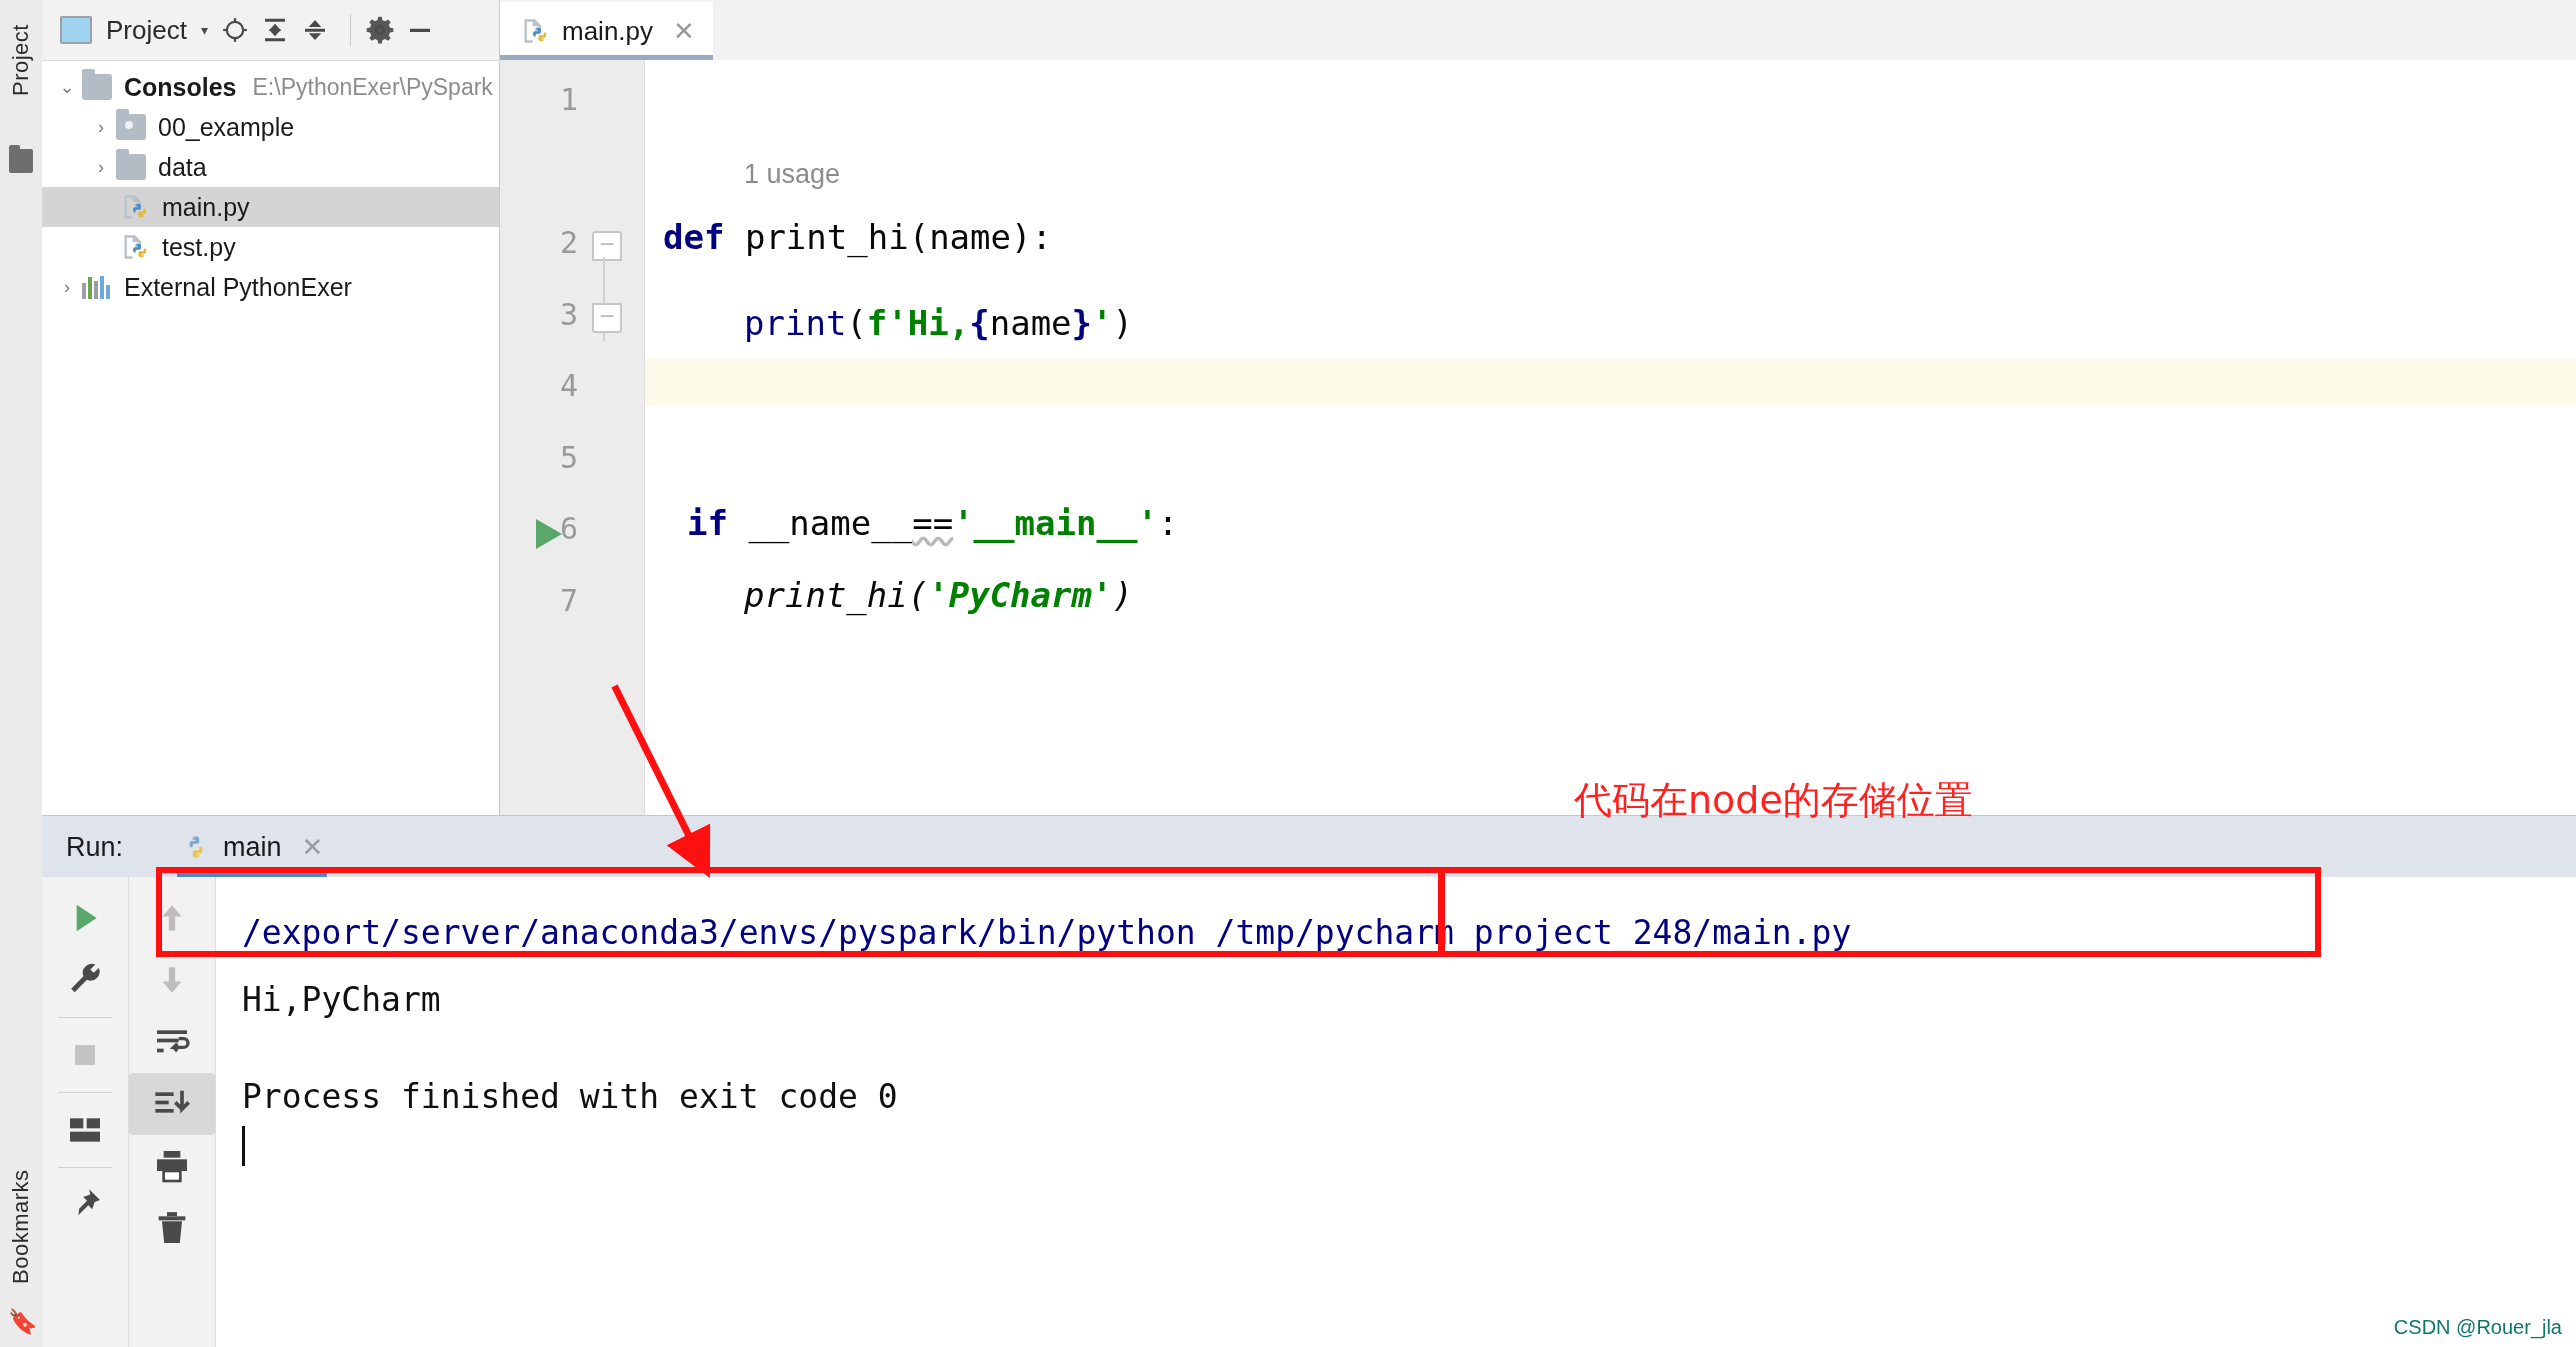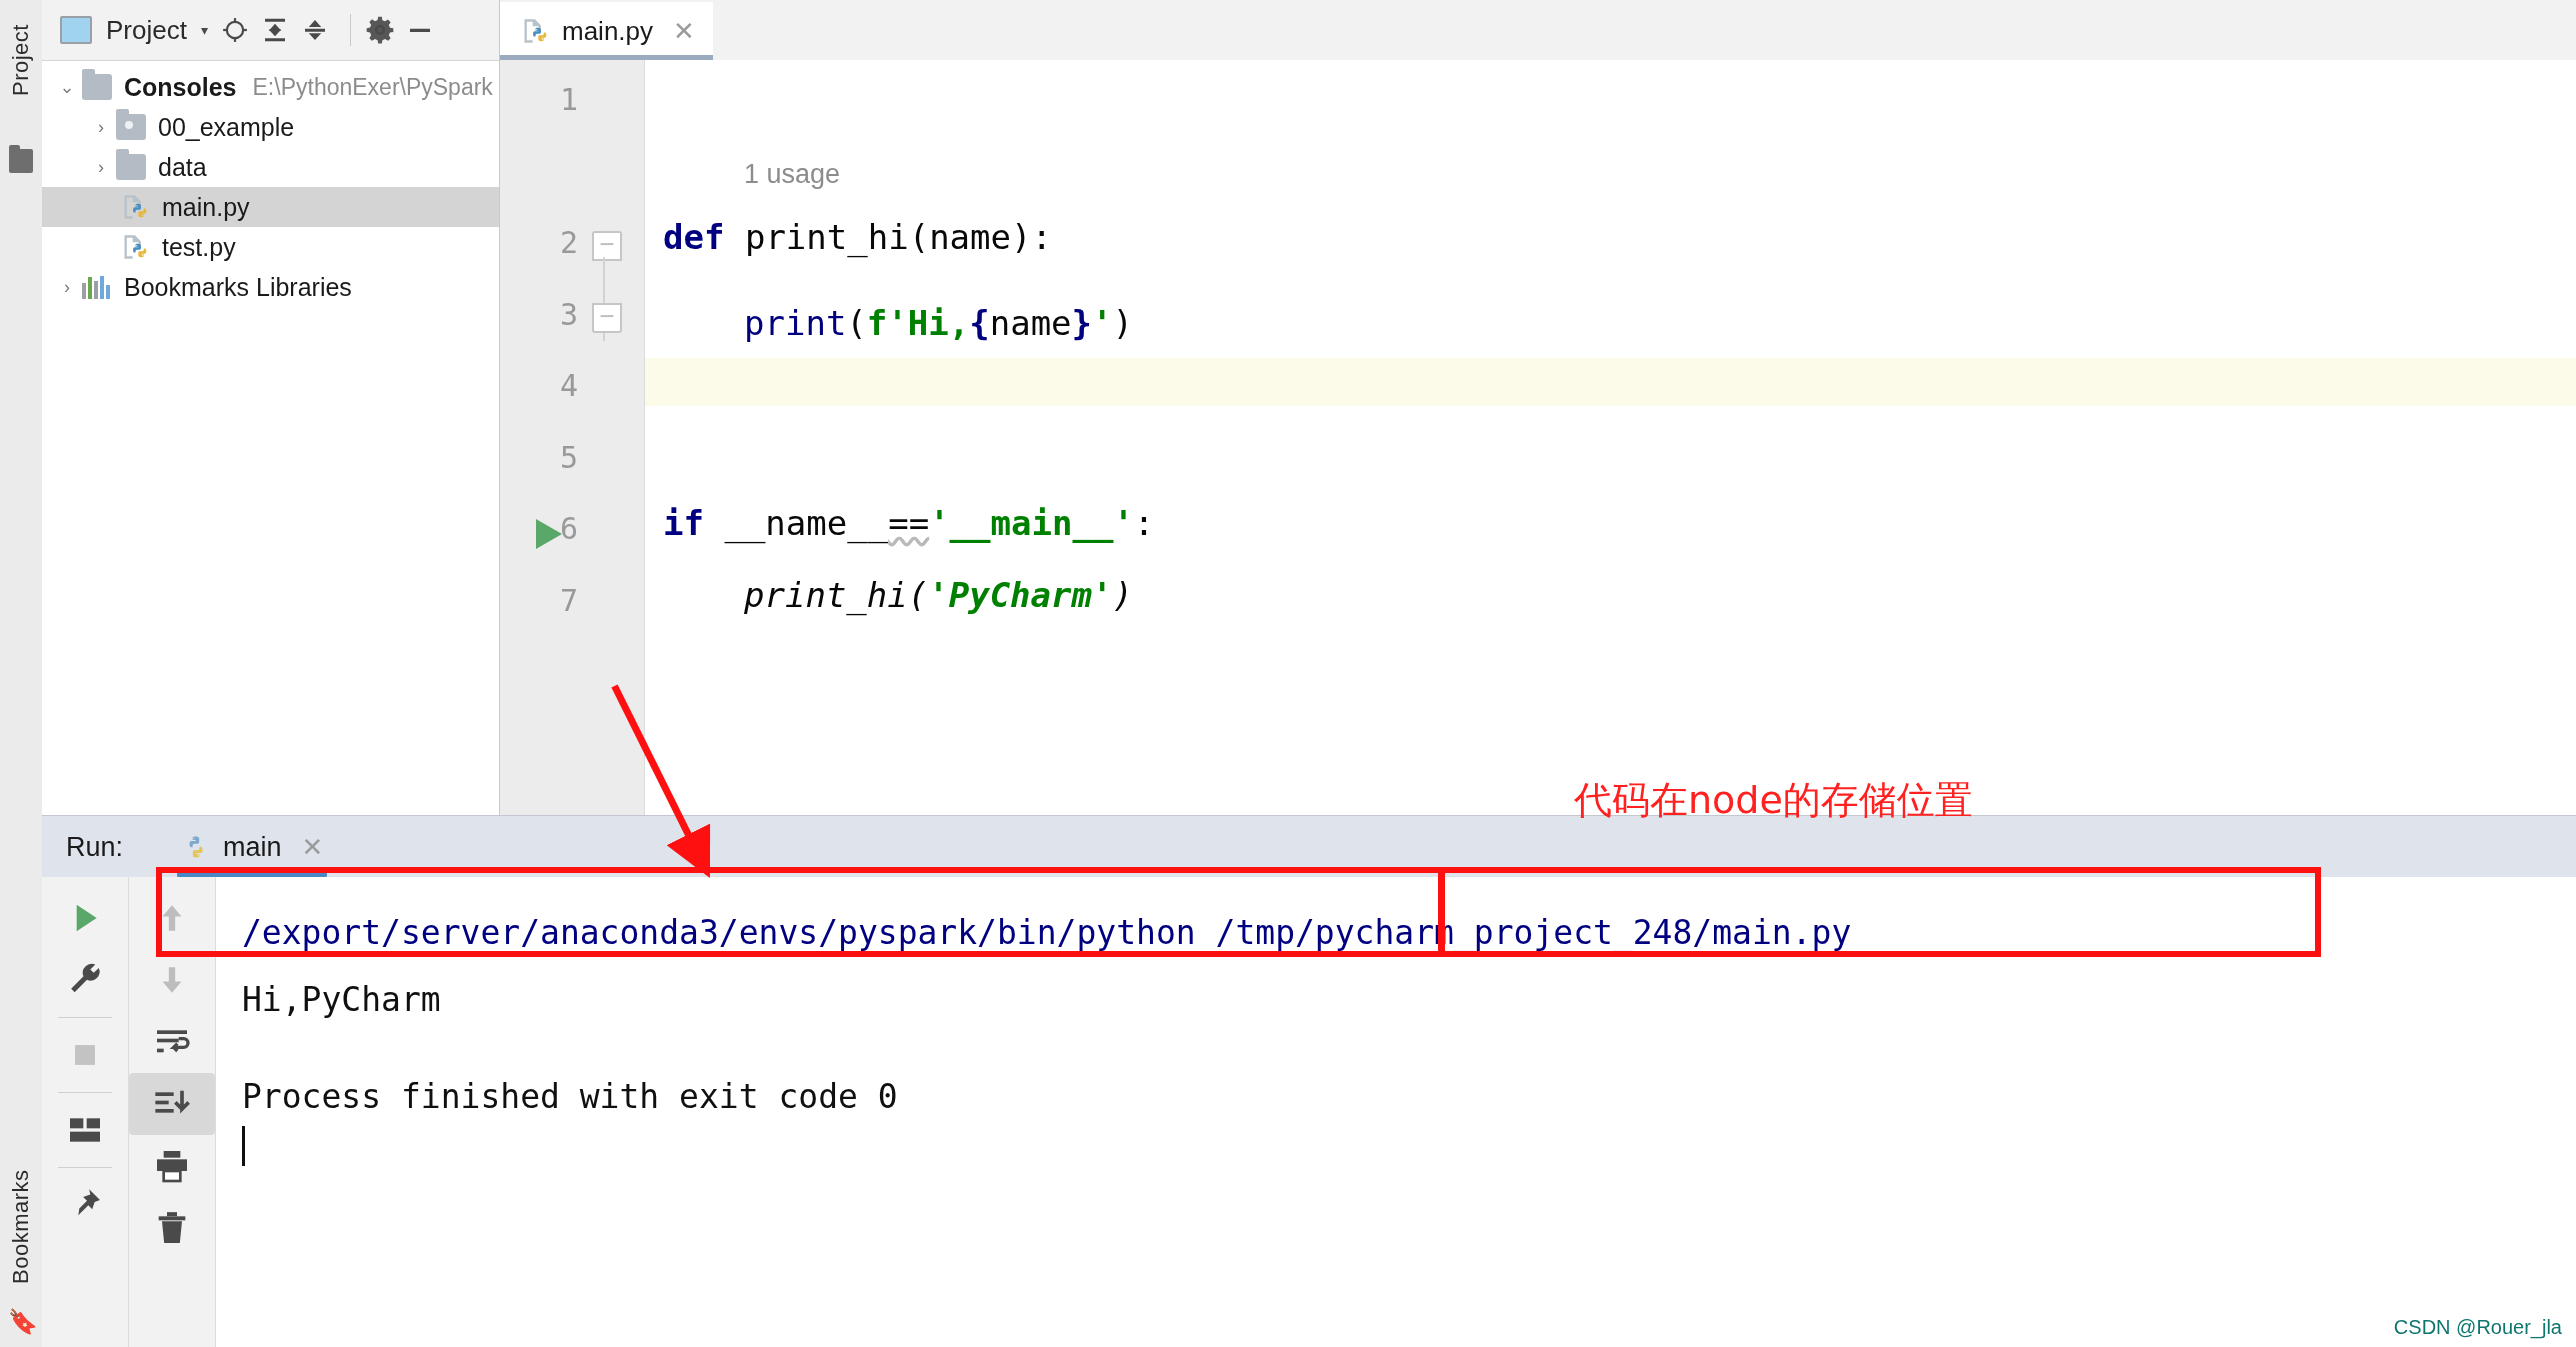--- a/index.html
+++ b/index.html
@@ -220,21 +220,21 @@
 
       <div class="trow">
         <div class="arrow">›</div>
         <div class="ico ic-lib">
           <i></i>
             <i></i>
             <i></i>
             <i></i>
             <i></i>
         </div>
-        <span>Bookmarks Libraries</span>
+        <span>External PythonExer</span>
       </div>
 
     </div>
   </div>
 
   <div class="editor-area">
     <div class="tabbar">
       <div class="etab">
         <div class="ico ic-py">
           <svg width="30" height="28" viewBox="0 0 24 24">
@@ -278,21 +278,21 @@
 
       <div class="code">
         <div class="hl-line" style="top:298px;"></div>
 
         <div class="cl usage" style="top:99px;left:99px;">1 usage</div>
 
         <div class="cl" style="top:157px;"><span class="kw">def</span><span class="plain"> </span><span class="plain">print_hi(name):</span></div>
 
         <div class="cl" style="top:243px;left:99px;"><span class="fn">print</span><span class="plain">(</span><span class="str">f'Hi,</span><span class="brace">{</span><span class="plain">name</span><span class="brace">}</span><span class="str">'</span><span class="plain">)</span></div>
 
-        <div class="cl" style="top:443px;"><span class="kw">if</span><span class="plain"> __name__</span><span class="plain squiggle">==</span><span class="str">'__main__'</span><span class="plain">:</span></div>
+        <div class="cl" style="top:443px;margin-left:24px;"><span class="kw">if</span><span class="plain"> __name__</span><span class="plain squiggle">==</span><span class="str">'__main__'</span><span class="plain">:</span></div>
 
         <div class="cl" style="top:515px;left:99px;font-style:italic;"><span class="plain">print_hi(</span><span class="str">'PyCharm'</span><span class="plain">)</span></div>
       </div>
     </div>
   </div>
 
   <div class="run-panel">
     <div class="run-tabbar">
       <div class="run-label">Run:</div>
       <div class="run-tab">

